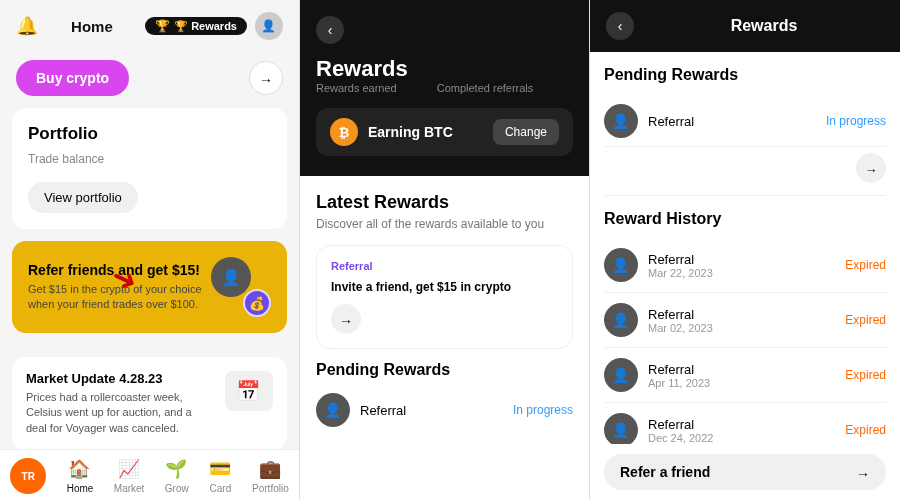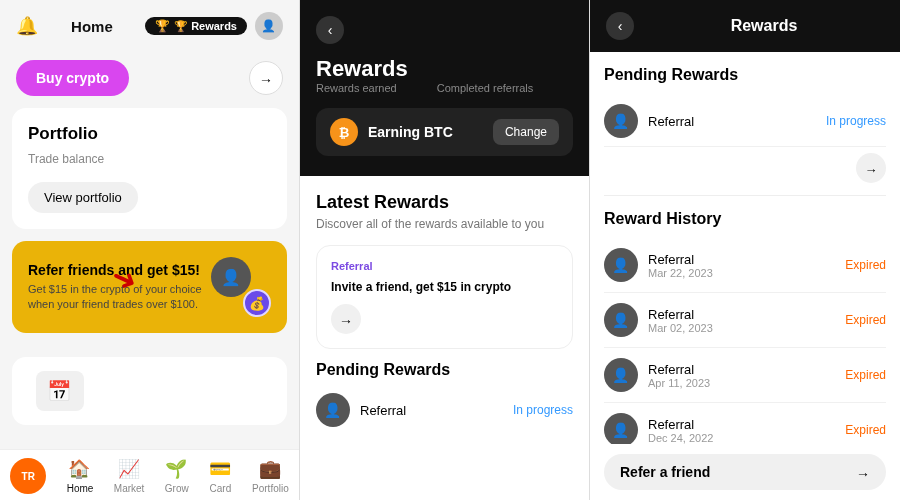--- a/index.html
+++ b/index.html
@@ -269,20 +269,24 @@
     </div>
     <div class="refer-icon-area">
       <div class="refer-avatar">👤</div>
       <div class="refer-badge">💰</div>
     </div>
 
     <div style="position:absolute;left:100px;top:20px;color:#cc0000;font-size:30px;transform:rotate(25deg);pointer-events:none;">➜</div>
   </div>
 
   <div class="market-update">
+    <div class="market-text">
+      <div class="market-title">Market Update 4.28.23</div>
+      <div class="market-desc">Prices had a rollercoaster week, Celsius went up for auction, and a deal for Voyager was canceled.</div>
+    </div>
     <div class="market-icon">📅</div>
   </div>
 
   <div style="flex:1;"></div>
 
   <div class="bottom-nav">
     <div class="nav-item">
       <div class="tasty-logo">TR</div>
     </div>
     <div class="nav-item active">

